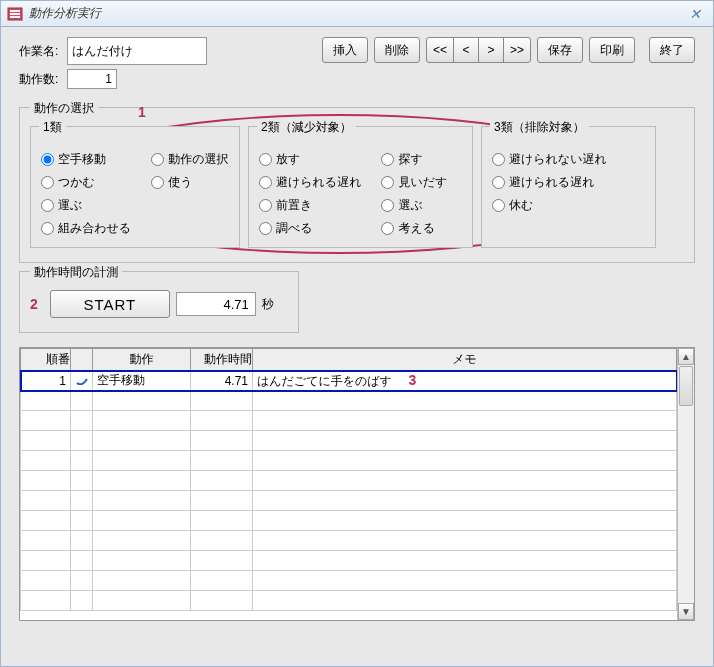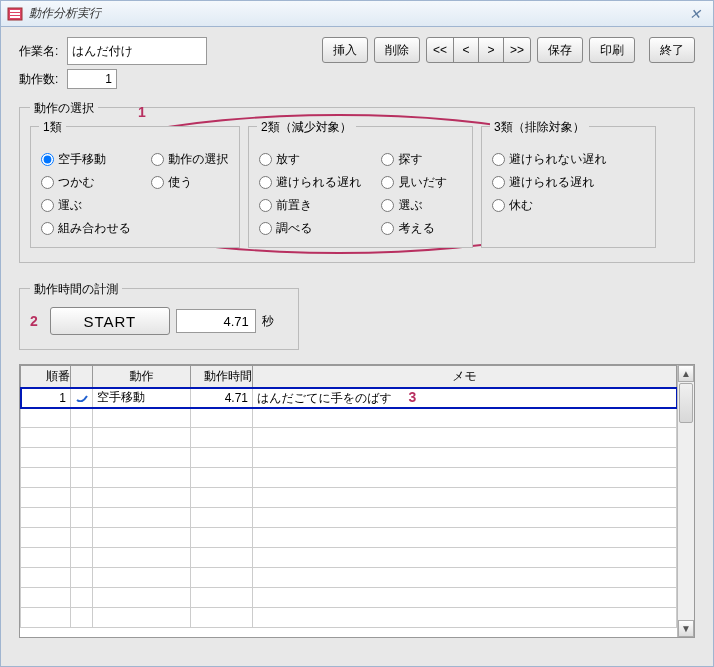--- a/index.html
+++ b/index.html
@@ -30,21 +30,21 @@
 .groups { display: flex; gap: 8px; }
 .group { border: 1px solid #bbb; padding: 24px 10px 10px 10px; position: relative; background: #e8e8e8; }
 .group .gtitle { position: absolute; top: -8px; left: 8px; background: #e8e8e8; padding: 0 4px; font-size: 12px; }
 .group .cols { display: flex; gap: 20px; }
 .group .col { display: flex; flex-direction: column; gap: 6px; }
 .radio-item { display: flex; align-items: center; font-size: 12px; gap: 4px; white-space: nowrap; }
 .radio-item input { margin: 0; }
 .g1 { width: 210px; }
 .g2 { width: 225px; }
 .g3 { width: 175px; }
-.timing { border: 1px solid #bbb; margin-top: 25px; padding: 18px 10px 14px 10px; position: relative; width: 280px; }
+.timing { border: 1px solid #bbb; margin-top: 8px; padding: 18px 10px 14px 10px; position: relative; width: 280px; }
 .timing .legend { position: absolute; top: -8px; left: 10px; background: #e8e8e8; padding: 0 4px; font-size: 12px; }
 .timing-row { display: flex; align-items: center; gap: 6px; }
 .start-btn { width: 120px; height: 28px; border: 1px solid #888; background: linear-gradient(#fff,#e4e4e4); font-size: 15px; cursor: pointer; border-radius: 3px; letter-spacing: 1px; }
 .time-val { width: 80px; height: 24px; border: 1px solid #999; background: #fff; font-size: 13px; text-align: right; padding: 0 6px; display: flex; align-items: center; justify-content: flex-end; }
 .sec-lbl { font-size: 12px; }
 .grid-wrap { margin-top: 14px; border: 1px solid #999; background: #fff; position: relative; height: 274px; display: flex; }
 .grid { flex: 1; overflow: hidden; }
 .grid table { border-collapse: collapse; width: 100%; table-layout: fixed; }
 .grid th { background: #eee; border: 1px solid #999; font-size: 12px; font-weight: normal; height: 22px; }
 .grid td { border: 1px solid #ccc; font-size: 12px; height: 20px; padding: 0 4px; }

